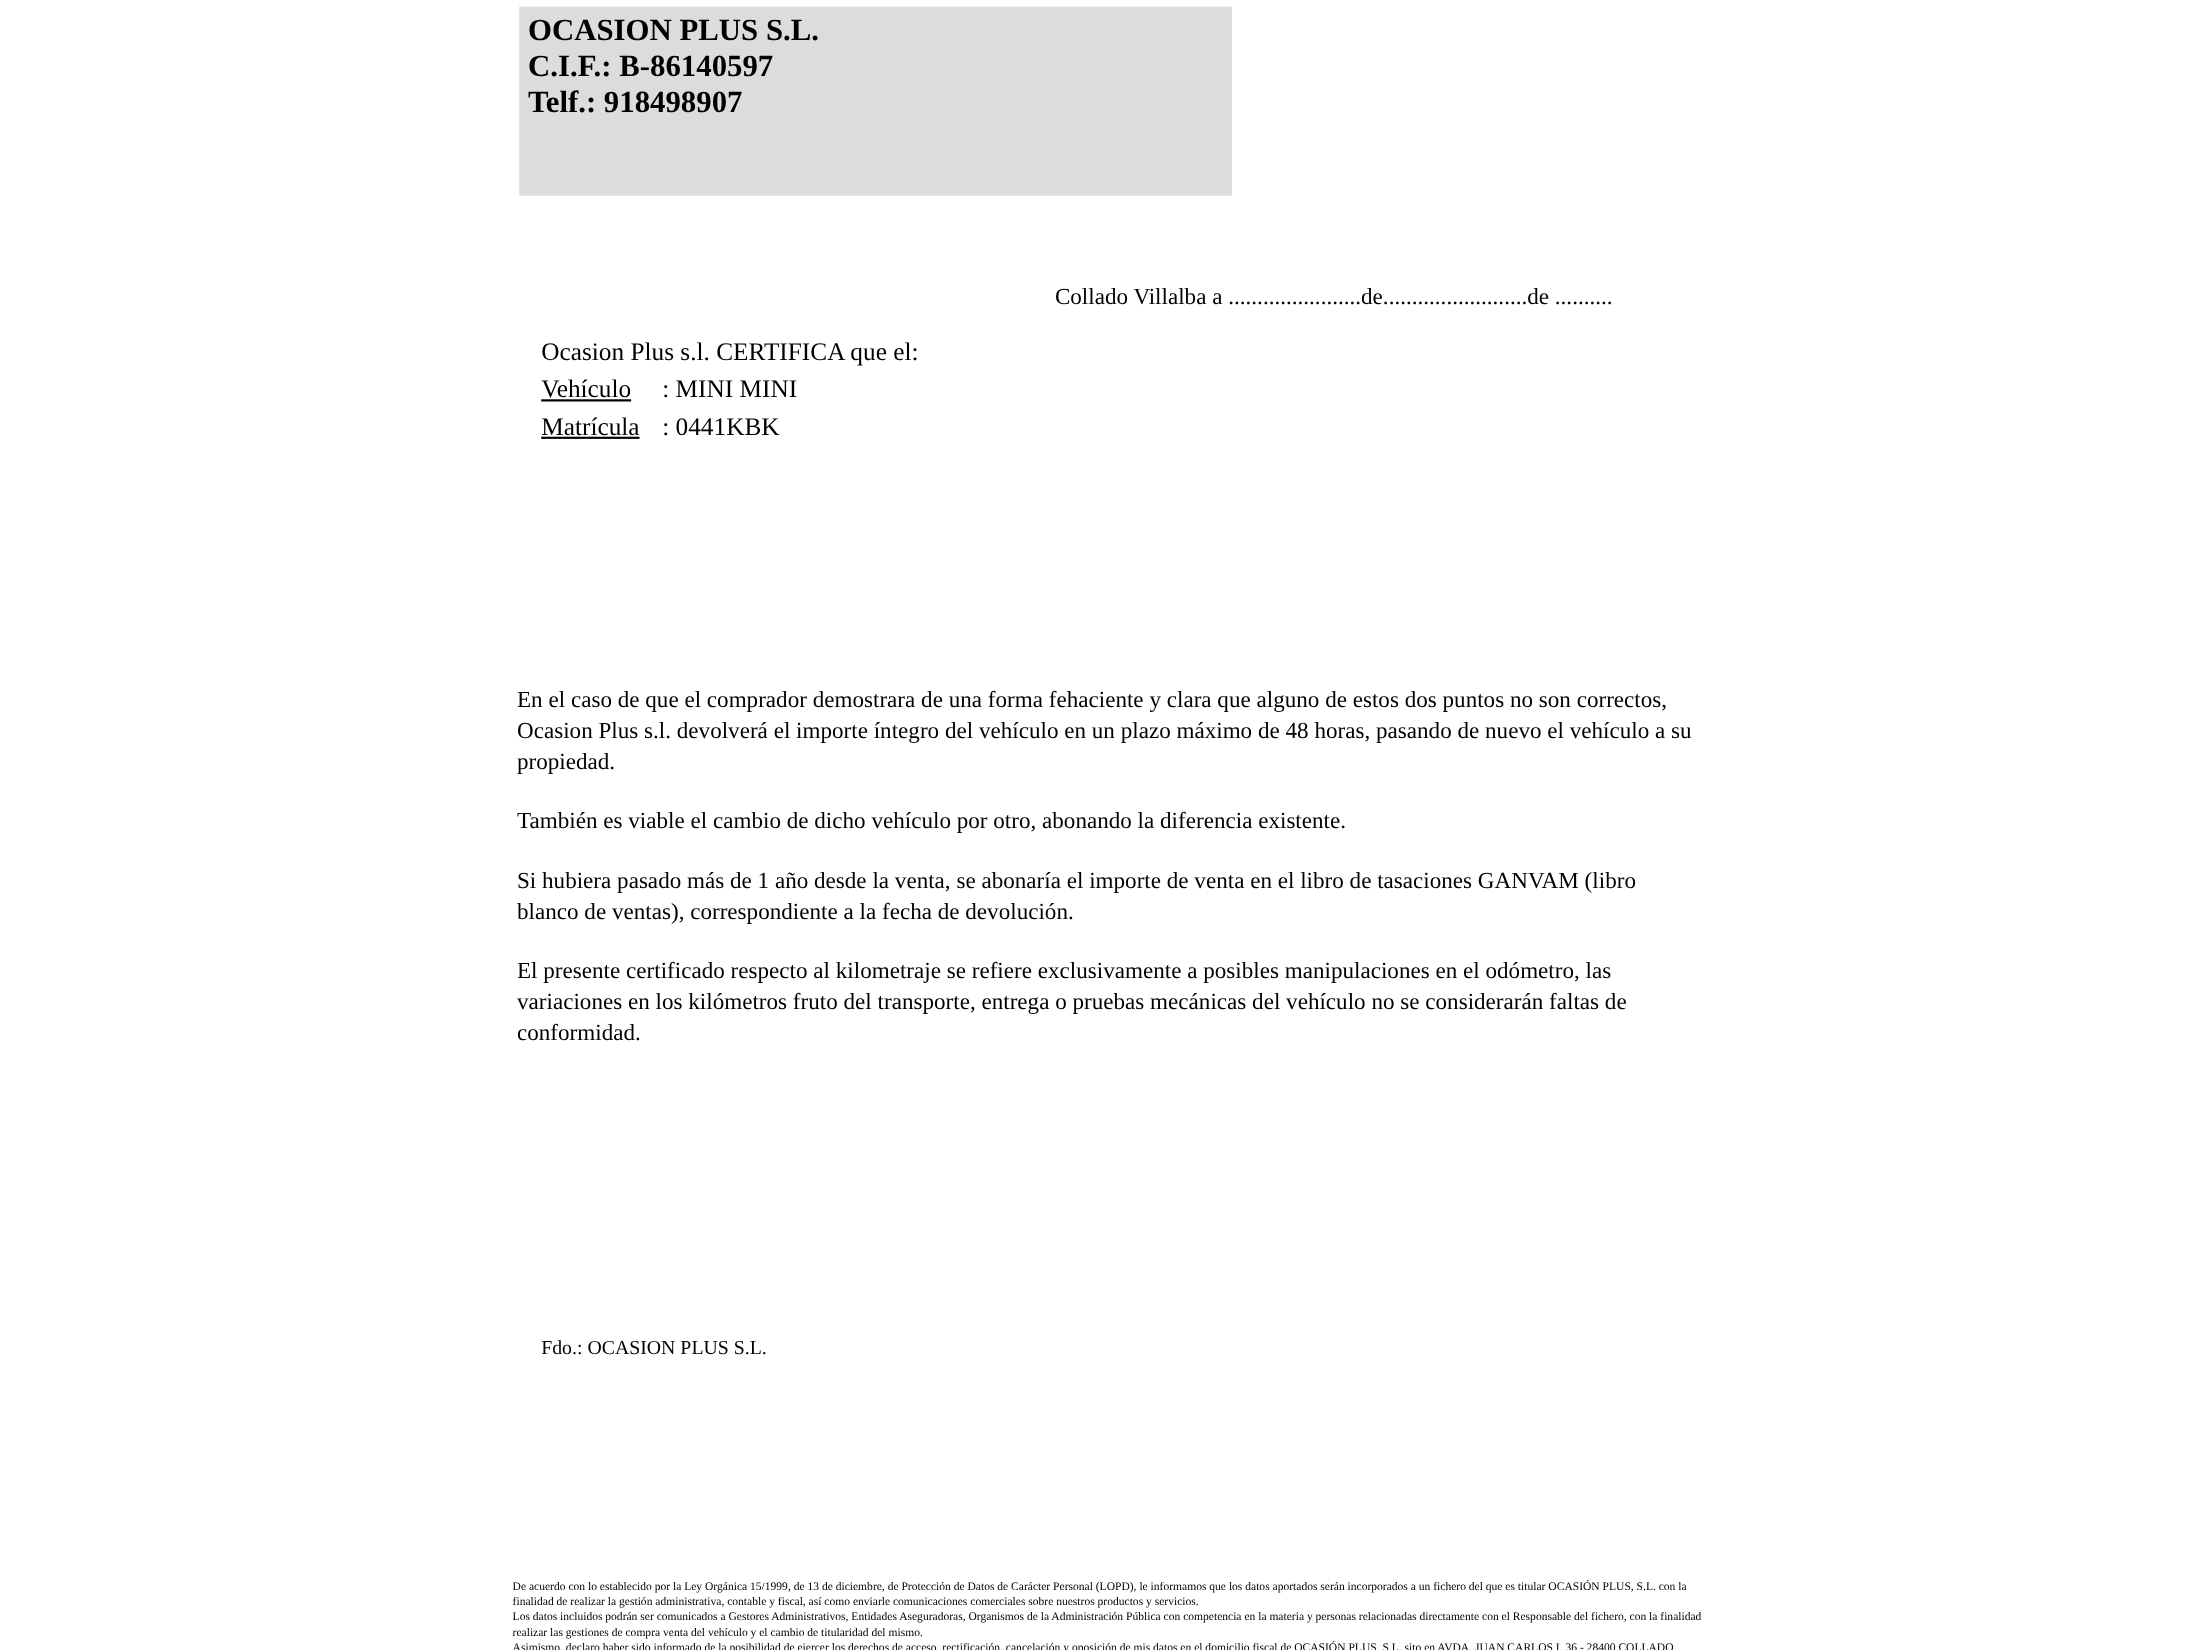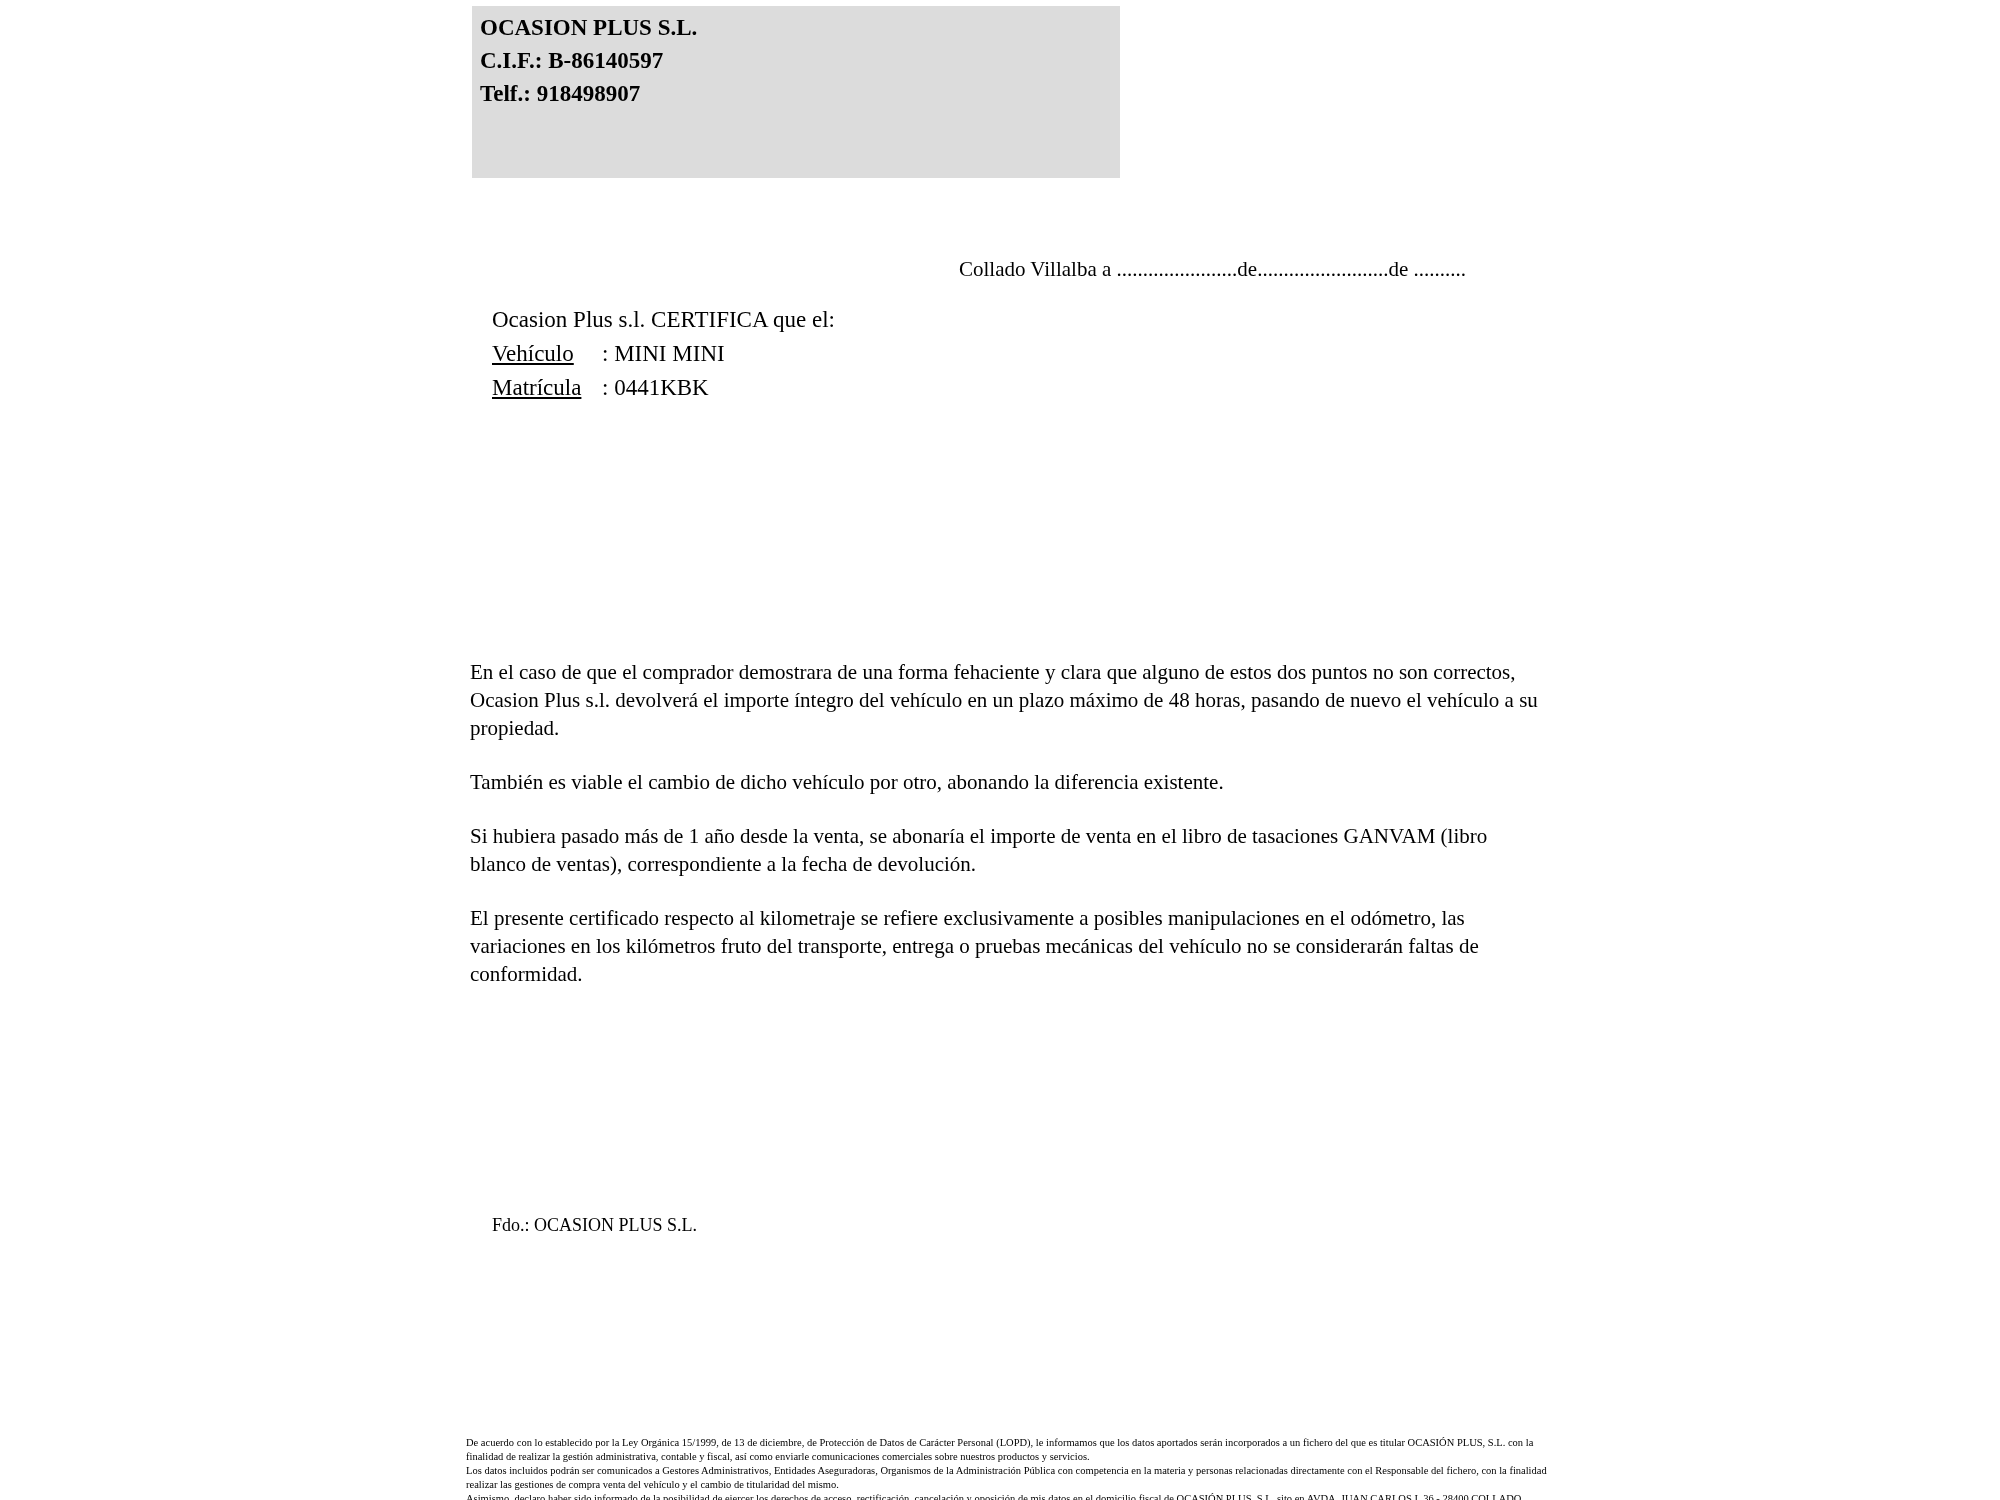--- a/index.html
+++ b/index.html
@@ -23,21 +23,21 @@
     position: absolute;
     left: 472px;
     top: 6px;
     width: 648px;
     height: 172px;
     background: #dcdcdc;
     padding: 5px 8px 0 8px;
   }
   .header-box div {
     font-weight: bold;
-    font-size: 23px;
+    font-size: 28px;
     line-height: 33px;
     white-space: nowrap;
   }
   .date-line {
     position: absolute;
     left: 959px;
     top: 257px;
     font-size: 21px;
     white-space: nowrap;
   }
@@ -65,21 +65,21 @@
   }
   .points-block .point {
     line-height: 28px;
   }
   .points-block .point + .point {
     margin-top: 26px;
   }
   .paragraphs-block {
     position: absolute;
     left: 470px;
-    top: 658px;
+    top: 622px;
     width: 1078px;
     font-size: 21px;
   }
   .paragraphs-block p {
     line-height: 28px;
     margin-bottom: 26px;
   }
   .signature-line {
     position: absolute;
     left: 492px;

